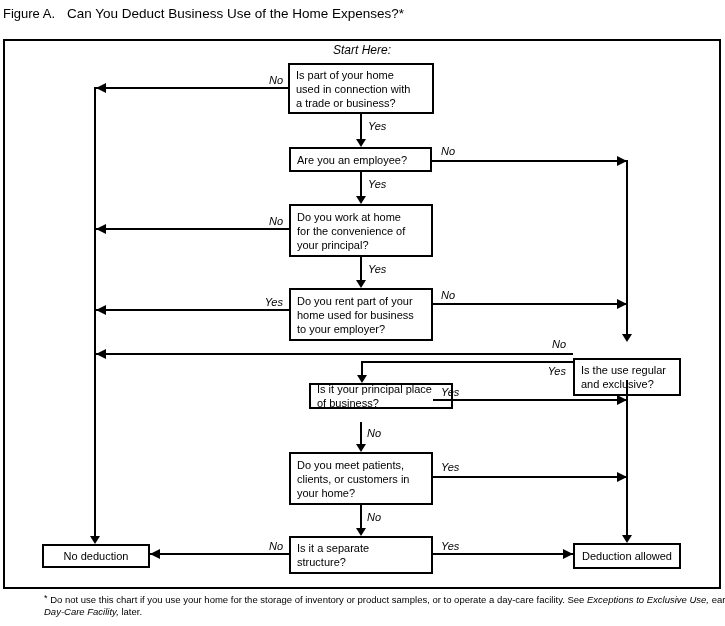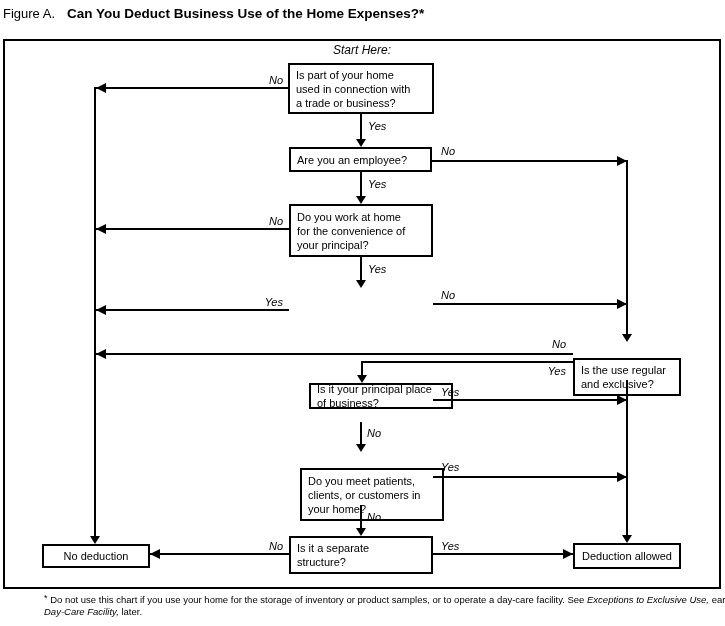--- a/index.html
+++ b/index.html
@@ -2,21 +2,21 @@
 <html><head>
 <meta charset="utf-8">
 <style>
   * { margin:0; padding:0; box-sizing:border-box; }
   html,body { background:#ffffff; }
   .page { position:relative; width:725px; height:626px; background:#ffffff;
           font-family:"Liberation Sans", sans-serif; color:#000; overflow:hidden; }
 
   .title-row { position:absolute; left:3px; top:4px; white-space:nowrap; }
   .title-prefix { font-size:13px; font-weight:400; }
-  .title-main { font-size:13.5px; font-weight:700; margin-left:12px;text-align:center; }
+  .title-main { font-size:13.5px; font-weight:400; margin-left:12px;text-align:center; }
 
   .frame { position:absolute; left:3px; top:39px; width:718px; height:550px;
            border:2px solid #000; background:transparent; }
 
   .start { position:absolute; left:299px; top:43px; width:126px; text-align:center;
            font-style:italic; font-weight:400; font-size:12px; }
 
   .qbox { position:absolute; border:2px solid #000; background:#fff;
           display:flex; align-items:center; font-size:11px; line-height:14px;
           padding:2px 6px; }
@@ -60,32 +60,37 @@
   <div class="qbox" style="left:289px; top:147px; width:143px; height:25px;">
     <span>Are you an employee?</span>
   </div>
 
   <div class="qbox" style="left:289px; top:204px; width:144px; height:53px;">
     <span>Do you work at home
 for the convenience of
 your principal?</span>
   </div>
 
+  <div class="qbox" style="left:289px; top:288px; width:144px; height:53px;">
+    <span>Do you rent part of your
+home used for business
+to your employer?</span>
+  </div>
 
   <div class="qbox" style="left:573px; top:358px; width:108px; height:38px;">
     <span>Is the use regular
 and exclusive?</span>
   </div>
 
   <div class="qbox" style="left:289px; top:383px; width:144px; height:26px;margin-left:20px;">
     <span>Is it your principal place
 of business?</span>
   </div>
 
-  <div class="qbox" style="left:289px; top:468px; width:144px; height:53px;margin-left:11px;">
+  <div class="qbox" style="left:289px; top:452px; width:144px; height:53px;">
     <span>Do you meet patients,
 clients, or customers in
 your home?</span>
   </div>
 
   <div class="qbox" style="left:289px; top:536px; width:144px; height:38px;">
     <span>Is it a separate
 structure?</span>
   </div>
 

